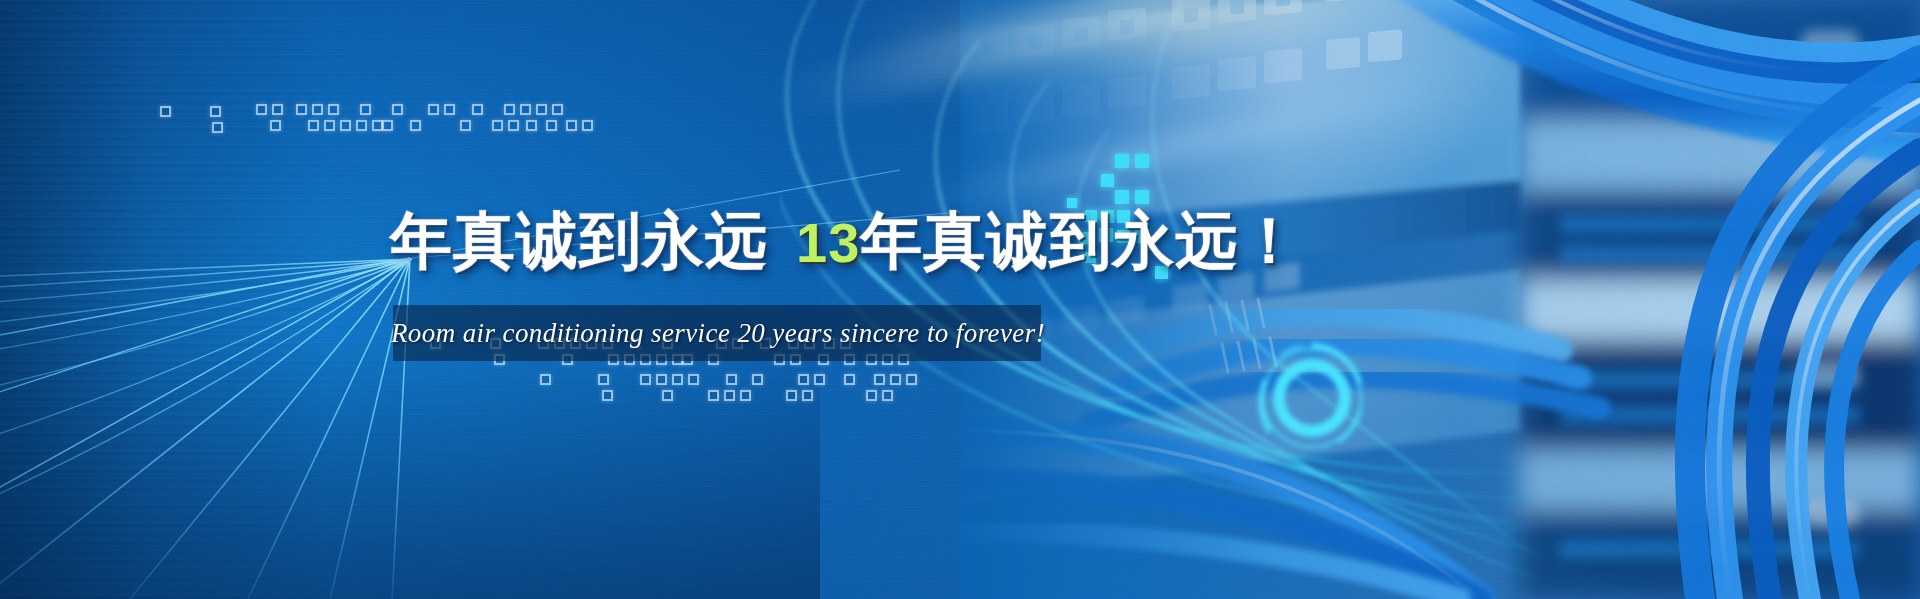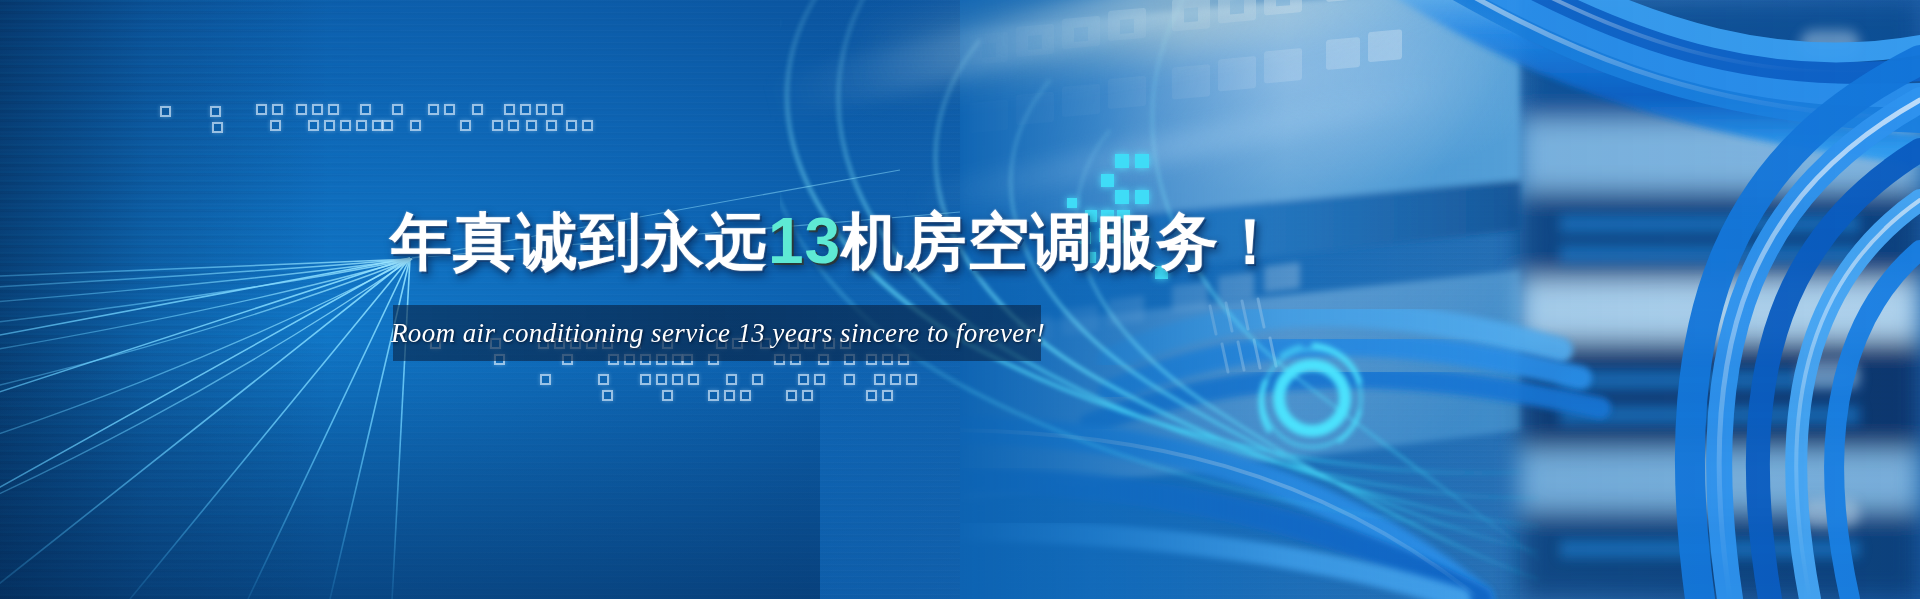--- a/index.html
+++ b/index.html
@@ -109,24 +109,25 @@
     position:absolute; left:390px; top:205px;
     font-size:62px; font-weight:bold; line-height:72px;
     letter-spacing:1px; white-space:nowrap;
     color:#ffffff;
     text-shadow:
       0 0 2px rgba(255,255,255,.55),
       2px 2px 0 rgba(10,55,110,.85),
       3px 4px 9px rgba(4,30,70,.75);
   }
   .headline .num{
-    color:#5eead4; font-size:64px;
+    color:#bef264; font-size:56px;
     text-shadow:
       2px 2px 0 rgba(70,48,0,.55),
       3px 4px 9px rgba(4,30,70,.70);
+    margin-left: 28px;
   }
 
   .sub-bar{
     position:absolute; left:393px; top:305px;
     width:648px; height:56px;
     background:linear-gradient(90deg, rgba(8,38,74,.62) 0%, rgba(8,38,74,.70) 50%, rgba(8,38,74,.62) 100%);
   }
   .subtitle{
     position:absolute; left:413px; top:305px;
     width:610px; height:56px;
@@ -502,19 +503,19 @@
       <b style="left: 372px; top: 60px;"></b>
       <b style="left: 414px; top: 44px;"></b>
       <b style="left: 436px; top: 60px;"></b>
       <b style="left: 452px; top: 60px;"></b>
       <b style="left: 444px; top: 44px;"></b>
       <b style="left: 460px; top: 44px;"></b>
       <b style="left: 476px; top: 44px;"></b>
     </div>
 
   <div class="headline">
-    <span>年真诚到永远</span><span class="num">13</span><span>机房空调服务！</span>
+    <span>年真诚到永远</span><span class="num">13</span><span>年真诚到永远！</span>
   </div>
 
   <div class="sub-bar"></div>
-  <div class="subtitle">Room air conditioning service 13 years sincere to forever!</div>
+  <div class="subtitle">Room air conditioning service 20 years sincere to forever!</div>
 
 </div>
 
 </body></html>

